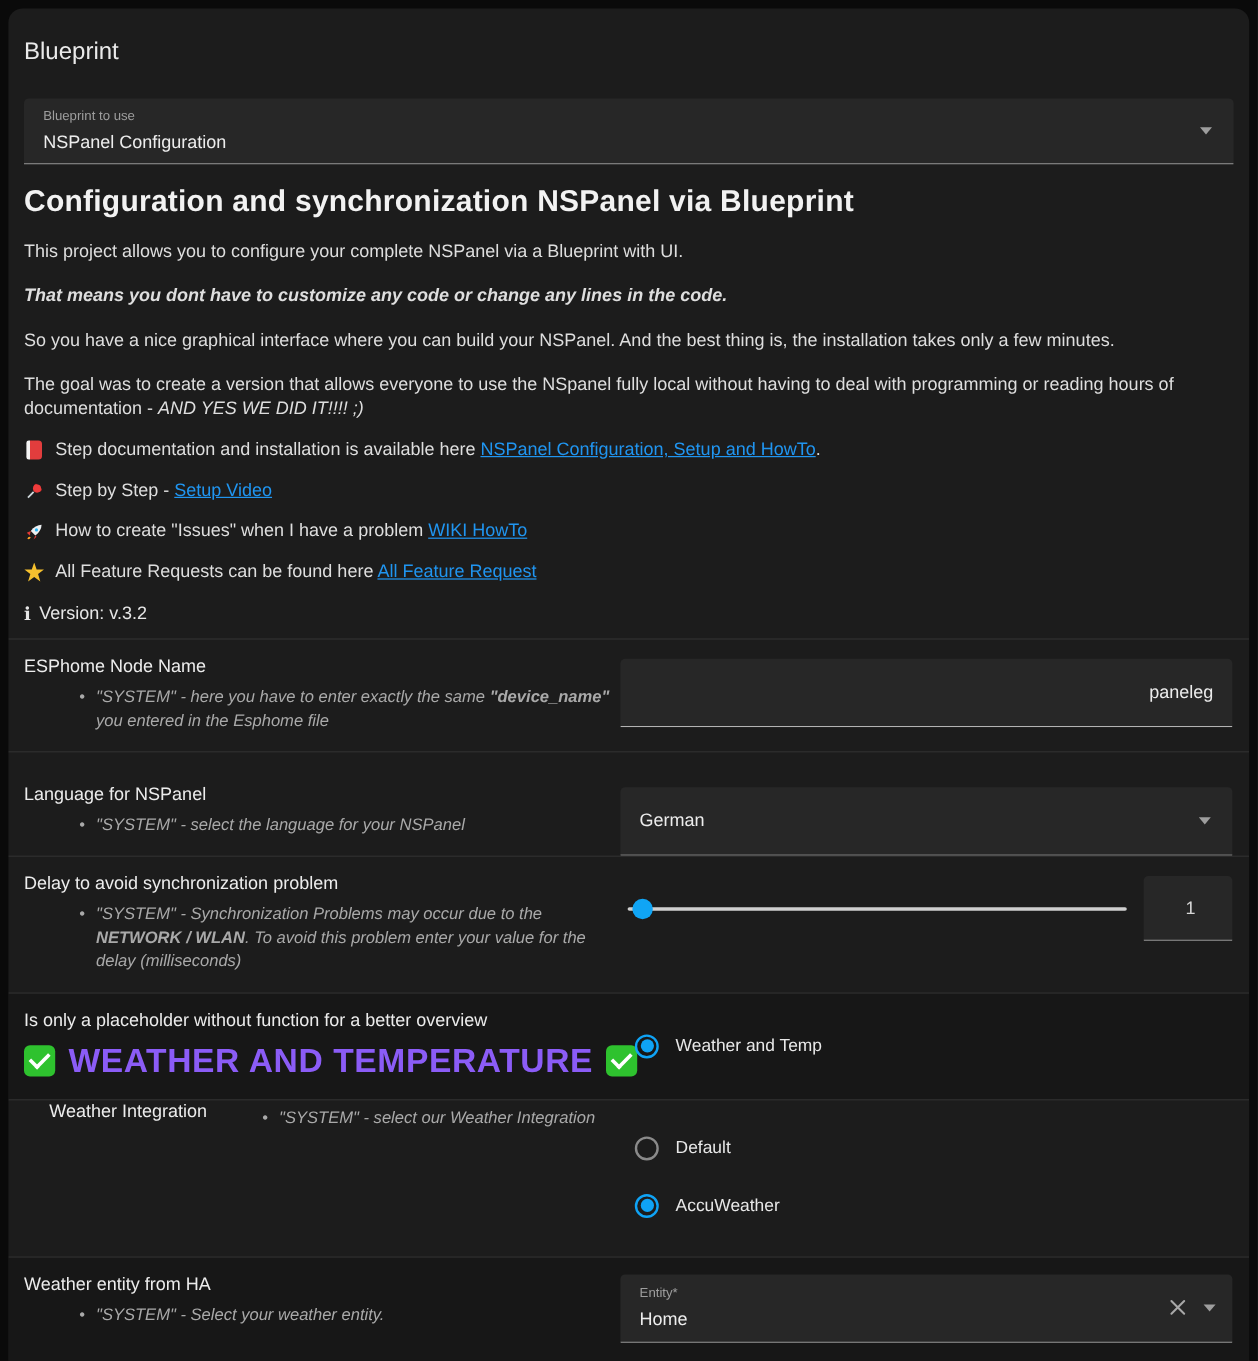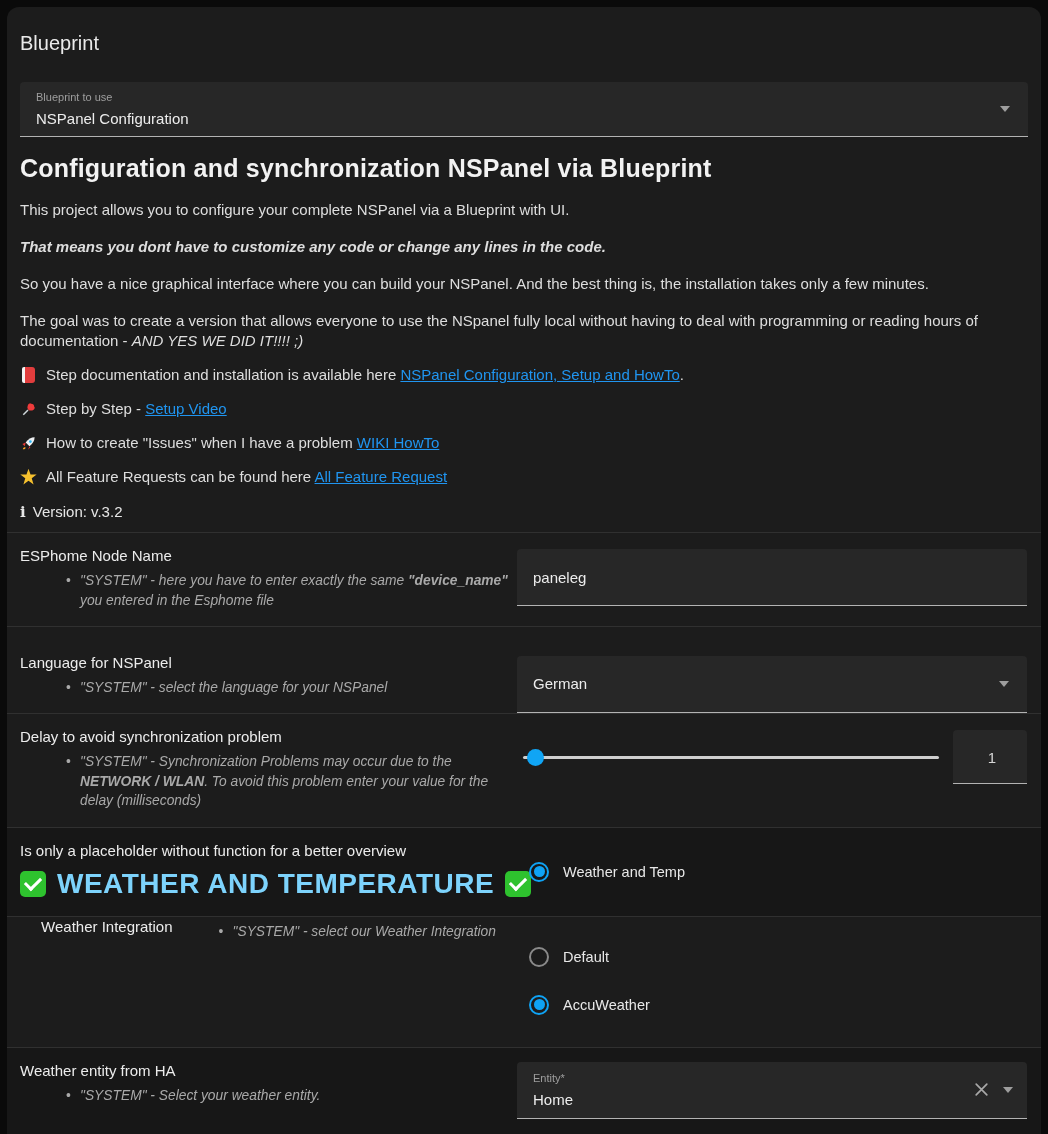--- a/index.html
+++ b/index.html
@@ -58,20 +58,21 @@
   .row-desc b{font-weight:700;}
 
   .field{
     position:relative;height:57px;background:#272727;border-radius:4px 4px 0 0;
     border-bottom:1px solid #b3b3b3;box-sizing:border-box;
   }
   .text-input{
     width:100%;height:100%;background:transparent;border:none;outline:none;
     padding:0 16px;box-sizing:border-box;color:#ececec;font-size:15px;font-weight:500;
     font-family:"Liberation Sans",sans-serif;
+    text-align:right;
   }
   .select-value{line-height:55px;padding-left:16px;font-size:15px;font-weight:500;color:#ececec;}
 
   .r1 .col-r{padding-top:16px;} .r1{min-height:94px;}
   .r2 .col-r{padding-top:13px;} .r2{min-height:87px;align-items:flex-end;}
   .r3{min-height:88px;} .r3 .col-r{padding-top:16px;}
   .r4{min-height:78px;}
   .r5{min-height:131px;}
   .r6{min-height:87px;} .r6 .col-r{padding-top:14px;}
 
@@ -89,21 +90,21 @@
     color:#d6d6d6;font-size:15px;font-family:"Liberation Sans",sans-serif;
   }
 
   
   .heading-line{display:flex;align-items:center;gap:11px;margin-top:7px;}
   .check-glyph{width:26px;height:26px;background:#2ec22e;border-radius:5px;position:relative;flex:none;}
   .check-glyph::after{
     content:"";position:absolute;left:5px;top:6px;width:13px;height:7px;
     border-left:3px solid #fff;border-bottom:3px solid #fff;transform:rotate(-45deg);
   }
-  .big-heading{font-size:28px;font-weight:700;color:#7dd3fc;letter-spacing:.5px;white-space:nowrap;}
+  .big-heading{font-size:28px;font-weight:700;color:#8b5cf6;letter-spacing:.5px;white-space:nowrap;}
 
   
   .radio-col-center{display:flex;align-items:center;}
   .radio-stack{display:flex;flex-direction:column;gap:28px;padding-top:30px;}
   .radio{display:flex;align-items:center;gap:14px;padding-left:12px;cursor:pointer;}
   .radio-circle{width:20px;height:20px;border-radius:50%;border:2.5px solid #8a8a8a;box-sizing:border-box;flex:none;}
   .radio-circle.on{border-color:#0fa3f5;position:relative;}
   .radio-circle.on::after{content:"";position:absolute;inset:2.5px;border-radius:50%;background:#0fa3f5;}
   .radio-label{font-size:14.5px;font-weight:500;color:#e8e8e8;}
 

